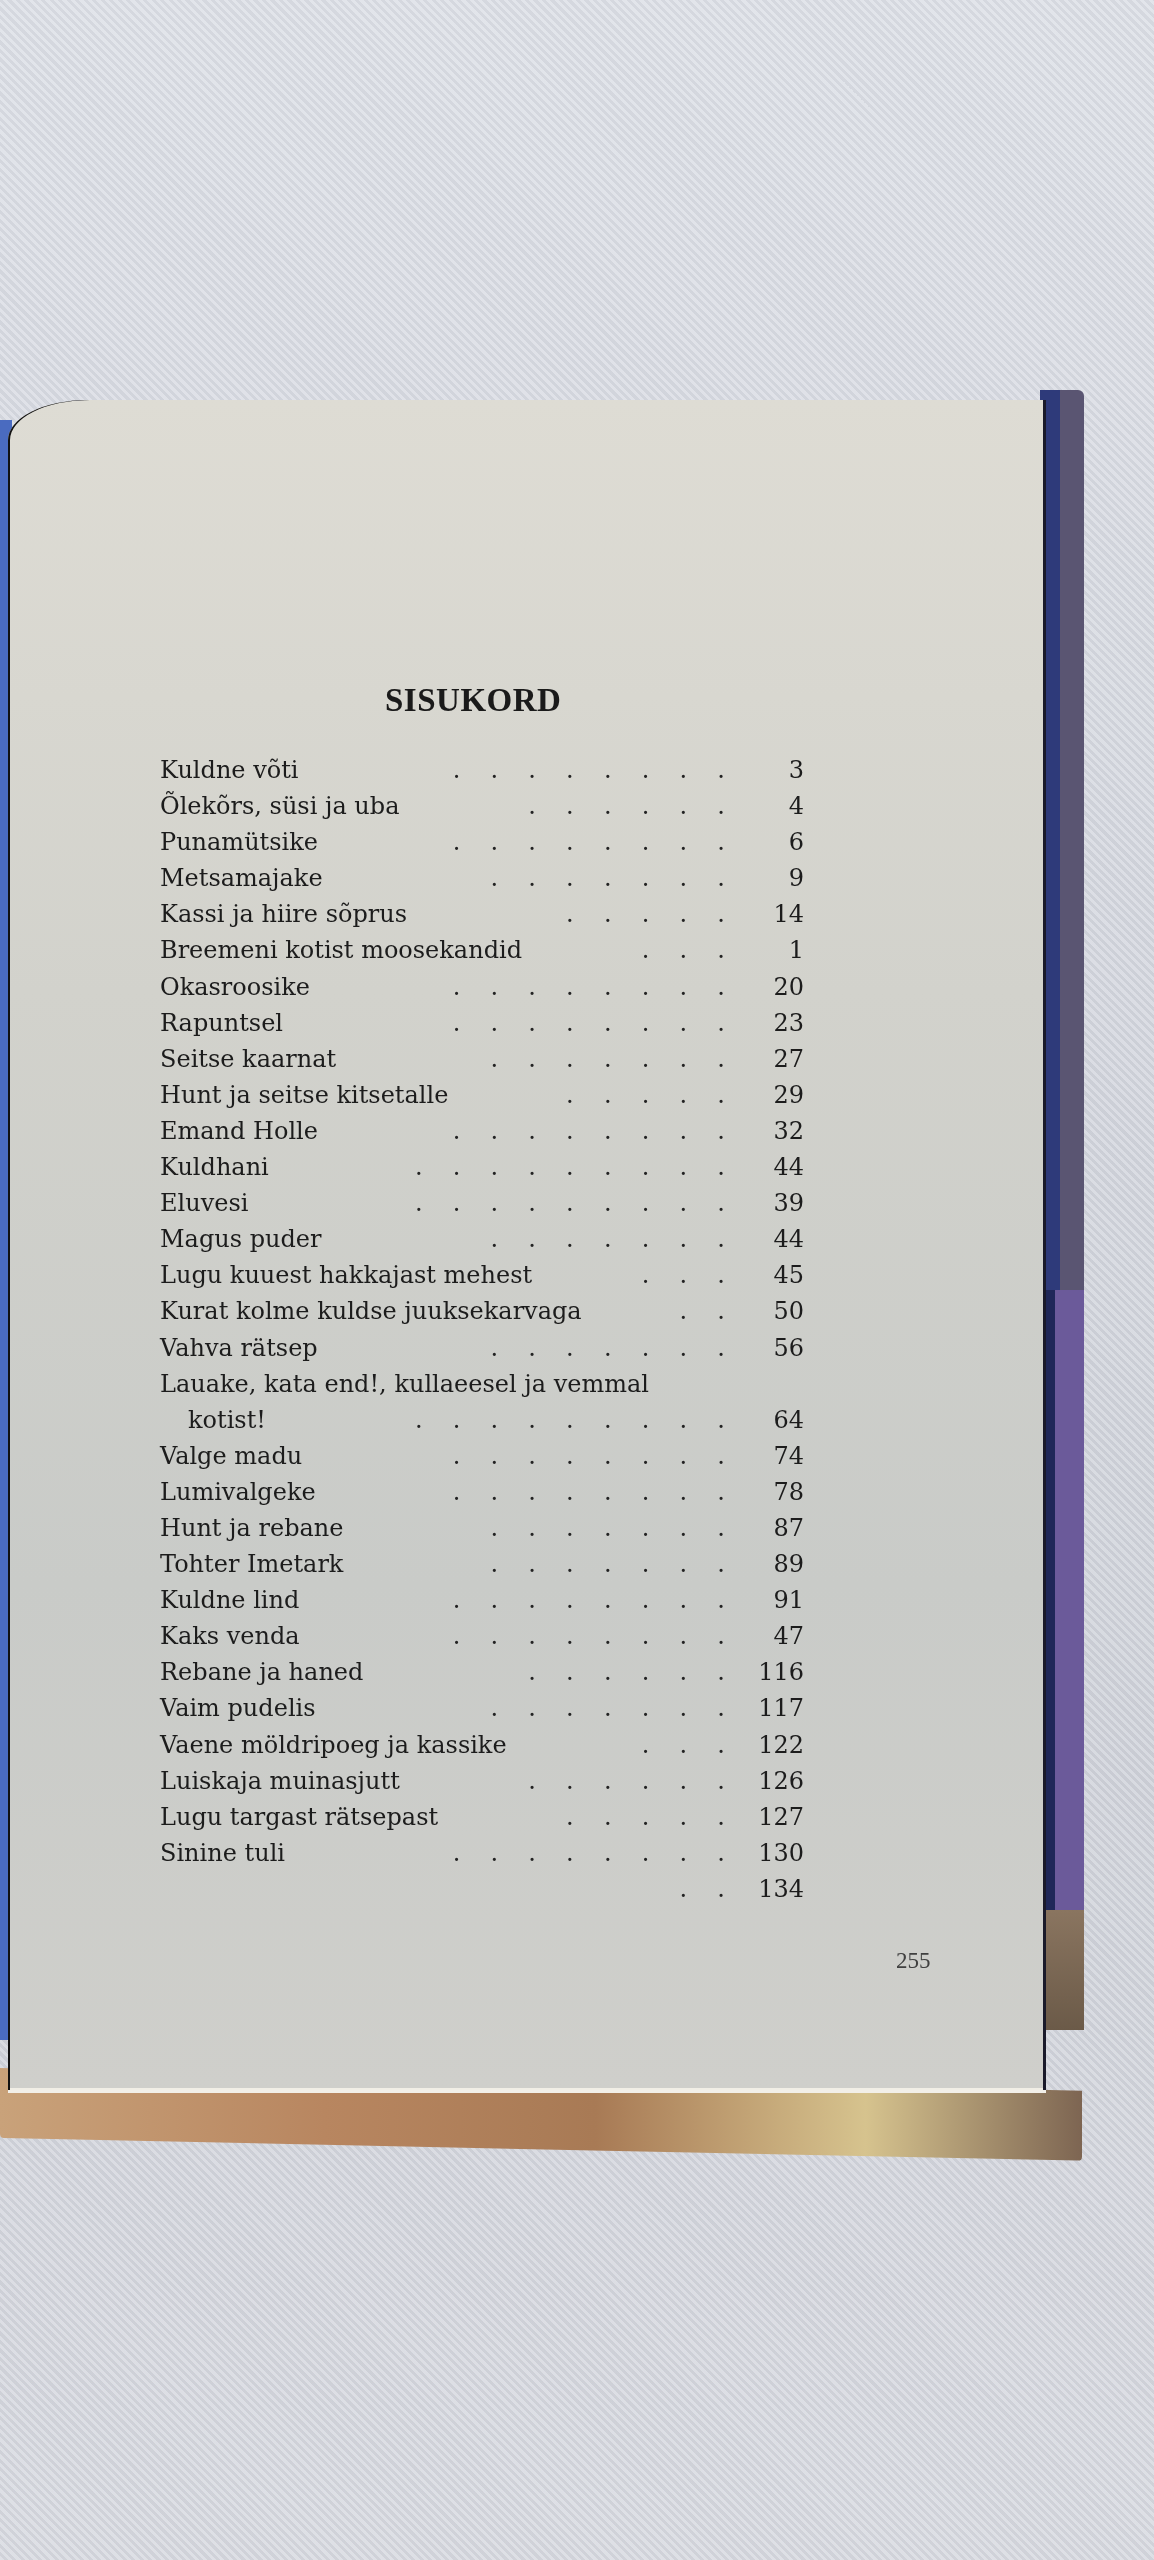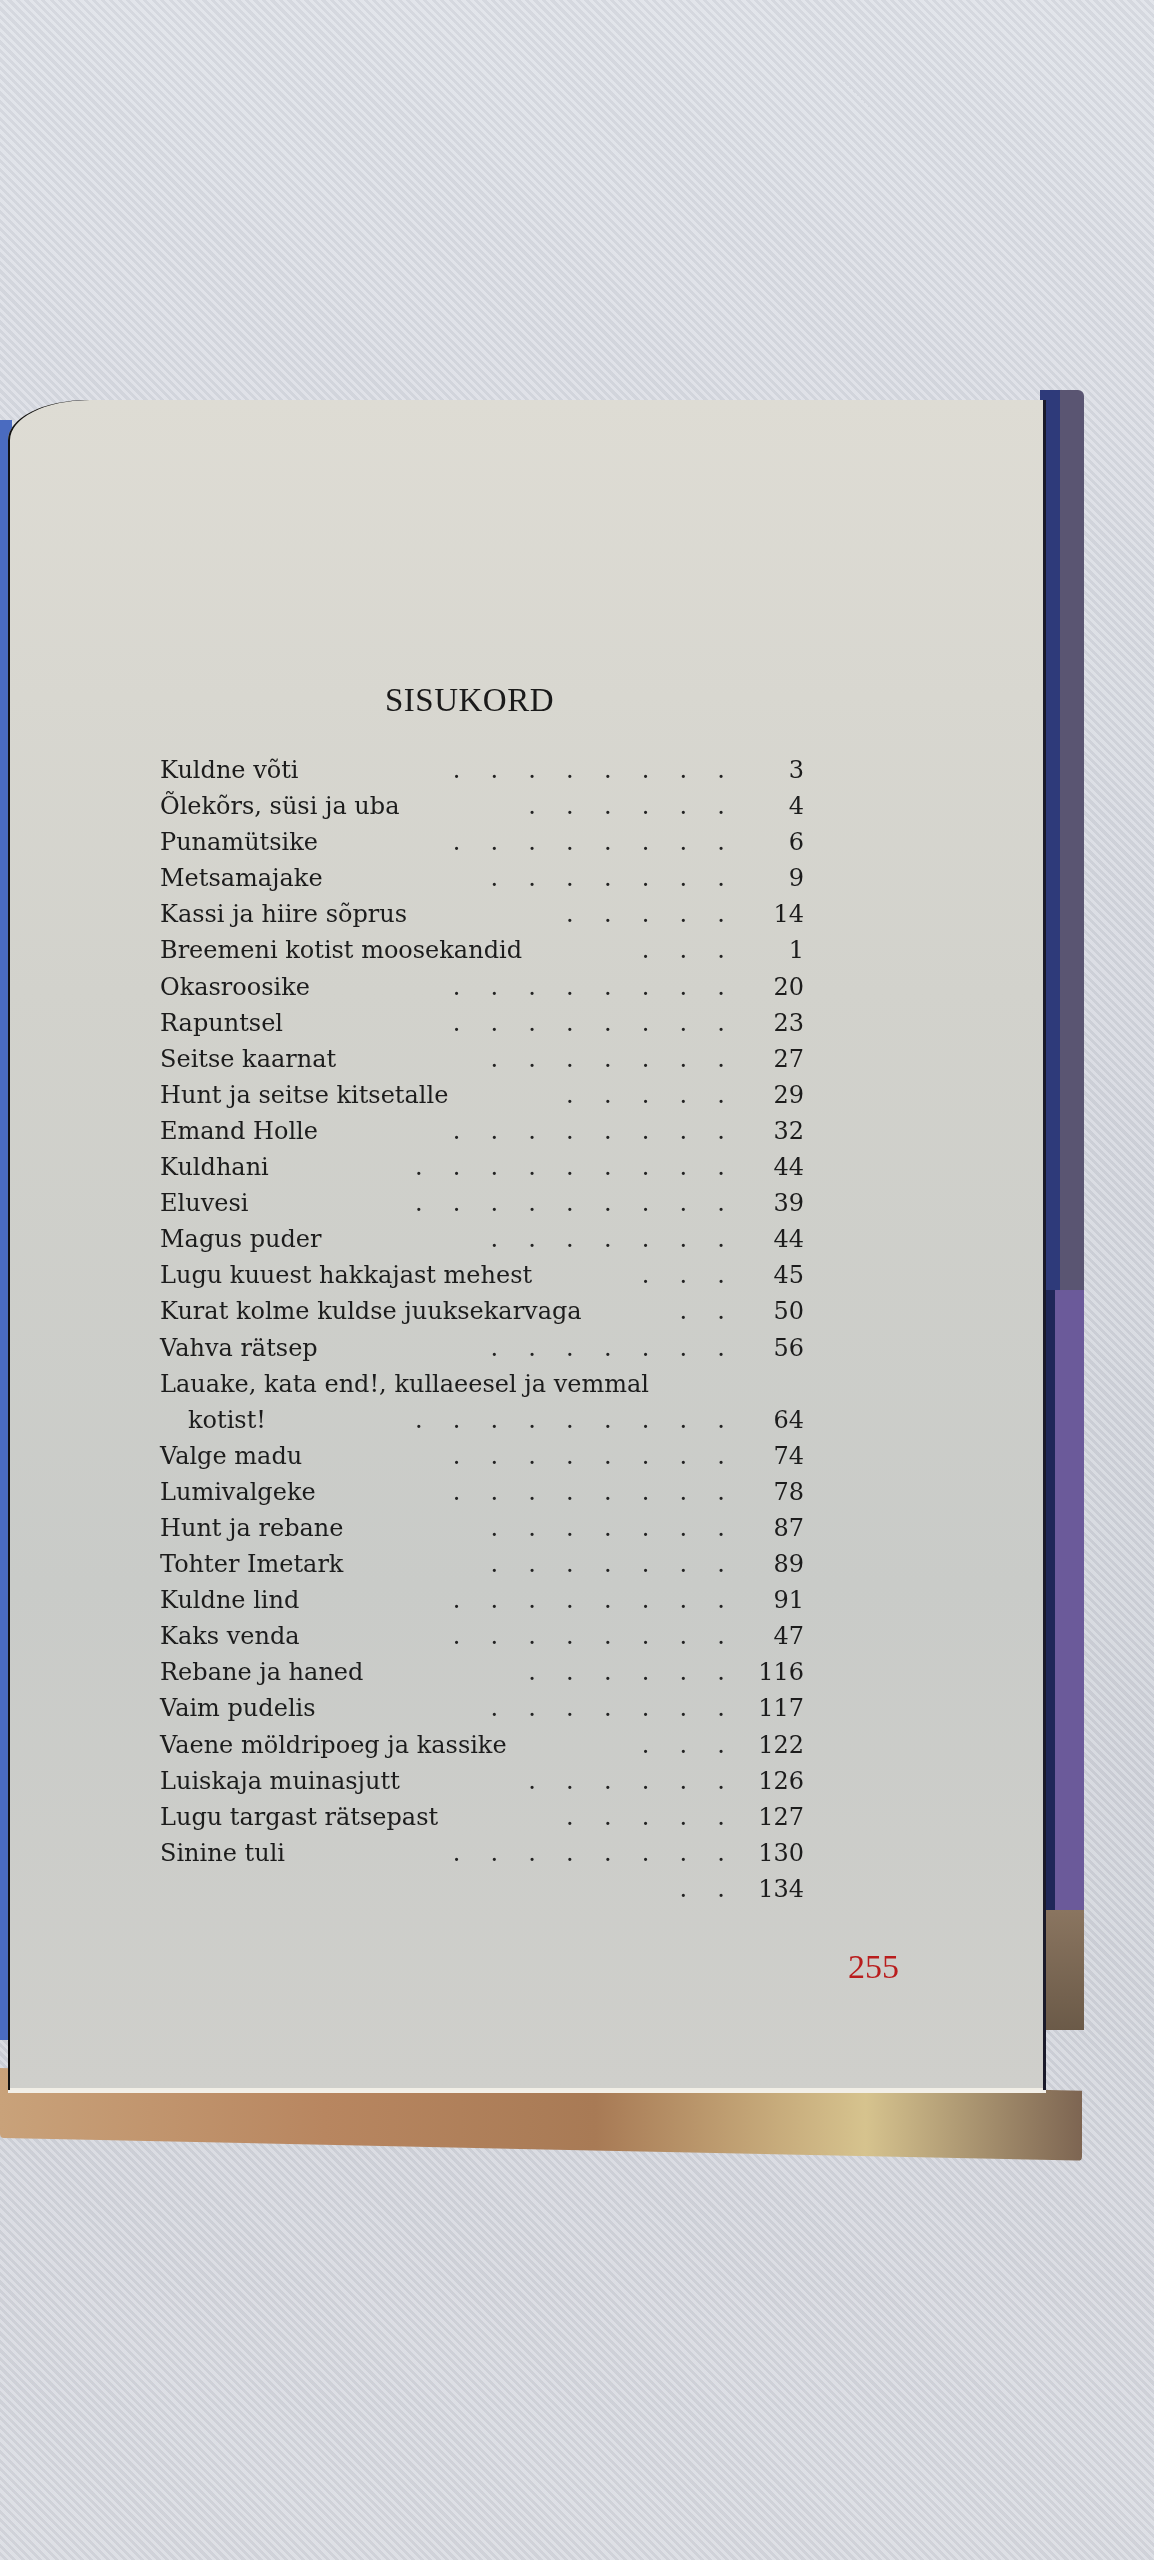--- a/index.html
+++ b/index.html
@@ -36,21 +36,21 @@
   }
   .page {
     position: absolute; left: 8px; top: 400px; width: 1038px; height: 1690px;
     background: linear-gradient(180deg, #dedcd4 0%, #d2d2cc 35%, #c9cbc8 70%, #cfcfcb 100%);
     border-radius: 80px 0 0 0 / 40px 0 0 0;
     box-shadow: 2px 0 0 #111 inset, -3px 0 0 #1a1a2a inset, 0 -2px 0 #f1eee6 inset;
     border-bottom: 3px solid #f2efe8;
   }
   .title {
     position: absolute; left: 385px; top: 682px; width: 180px;
-    font-family: "Liberation Serif", serif; font-weight: normal; font-size: 33px;
+    font-family: "Liberation Serif", serif; font-weight: bold; font-size: 33px;
     color: #1a1a1a; letter-spacing: 0.5px;
   }
   .toc {
     position: absolute; left: 160px; top: 752px; width: 650px;
     font-family: "DejaVu Serif", serif; font-size: 24px; color: #1c1c1c;
   }
   .toc-row { position: relative; height: 36.1px; line-height: 36px; white-space: nowrap; }
   .toc-row .entry-title { background: transparent; }
   .toc-row .leader {
     position: absolute; left: 0; right: 70px; top: 0;
@@ -58,22 +58,22 @@
     z-index: 0;
   }
   .toc-row .leader span { display: inline-block; width: 37.8px; text-align: center; }
   .toc-row .entry-title, .toc-row .entry-cont { position: relative; z-index: 1; padding-right: 6px; text-align: right; }
   .toc-row .entry-title::after, .toc-row .entry-cont::after { content: ""; }
   .toc-row .pg {
     position: absolute; right: 6px; top: 0; text-align: right; z-index: 1;
   }
   .toc-row.indent .entry-cont { margin-left: 28px; }
   .folio {
-    position: absolute; left: 848px; top: 1948px;
-    font-family: "Liberation Serif", serif; font-size: 34px; color: #b91c1c;
+    position: absolute; left: 896px; top: 1948px;
+    font-family: "Liberation Serif", serif; font-size: 23px; color: #404040;
   }
 </style>
 </head>
 <body>
 
 <div class="cover-left"></div>
 <div class="cover-right">
   <div class="lower"></div>
   <div class="corner"></div>
 </div>

